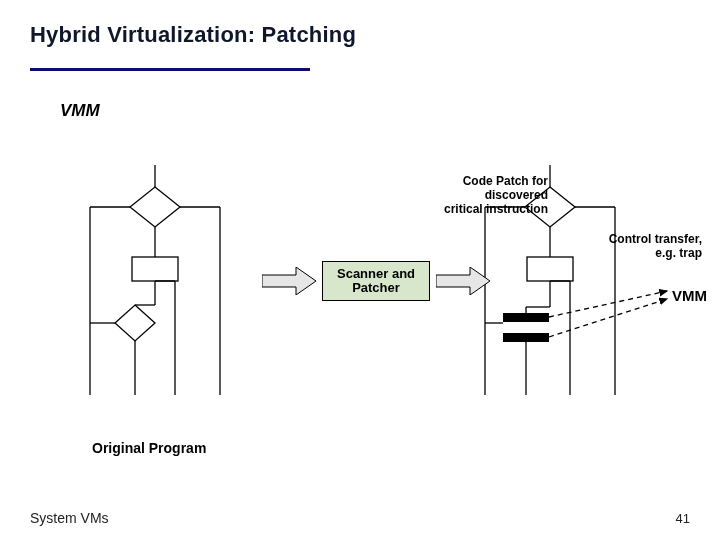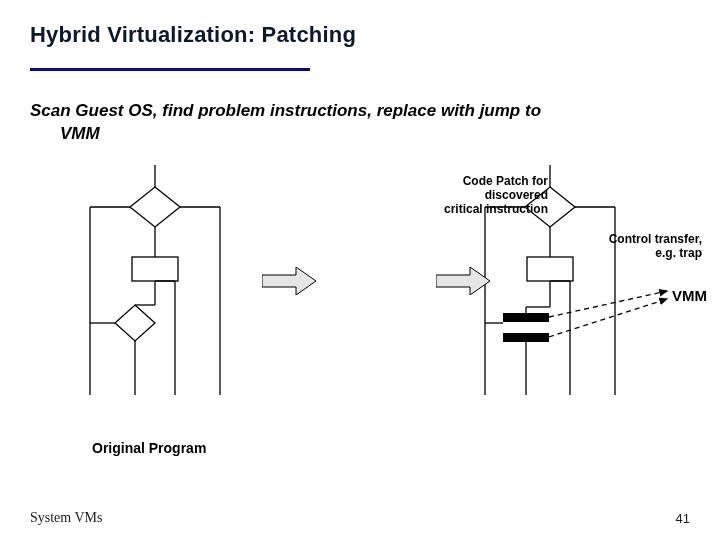--- a/index.html
+++ b/index.html
@@ -39,21 +39,20 @@
     color: #000;
     line-height: 1.35;
   }
   .subtitle .indent { padding-left: 30px; display:block; }
   .footer-left {
     position: absolute;
     bottom: 14px;
     left: 30px;
     font-size: 14px;
     color: #222;
-    font-family: Liberation Serif, serif;
   }
   .page-num {
     position: absolute;
     bottom: 14px;
     right: 30px;
     font-size: 13px;
     color: #222;
     margin-top: 40px;
   }
   .diagram {
@@ -96,21 +95,20 @@
     height: 28px;
   }
 </style>
 </head>
 <body>
 
 <div class="title">Hybrid Virtualization: Patching</div>
 <div class="title-underline"></div>
 
 <div class="subtitle">
-  <span>Scan Guest OS, find problem instructions, replace with jump to</span>
   <span class="indent">VMM</span>
 </div>
 
 <div class="diagram">
 
   <svg style="position:absolute; left:60px; top:10px;" width="190" height="260" viewBox="0 0 190 260">
     <g stroke="#000" stroke-width="1.3" fill="none">
 
       <line x1="95" y1="0" x2="95" y2="22"></line>
 
@@ -177,20 +175,22 @@
     </g>
   </svg>
 
   <svg class="block-arrow" style="left:262px; top:112px;" viewBox="0 0 54 28">
     <polygon points="0,8 34,8 34,0 54,14 34,28 34,20 0,20" fill="#e6e6e6" stroke="#000" stroke-width="1"></polygon>
   </svg>
   <svg class="block-arrow" style="left:436px; top:112px;" viewBox="0 0 54 28">
     <polygon points="0,8 34,8 34,0 54,14 34,28 34,20 0,20" fill="#e6e6e6" stroke="#000" stroke-width="1"></polygon>
   </svg>
 
+  <div class="scanner-box" style="left:322px; top:106px; white-space:pre-line;">Scanner and
+Patcher</div>
 
   <div class="lbl" style="left:388px; top:20px; width:160px; white-space:pre-line;">Code Patch for
 discovered
 critical instruction</div>
   <div class="lbl" style="left:572px; top:78px; width:130px; white-space:pre-line;">Control transfer,
 e.g. trap</div>
   <div class="lbl vmm-label" style="left:672px; top:132px;">VMM</div>
 
   <div class="lbl italic" style="left:92px; top:285px;">Original Program</div>
 

